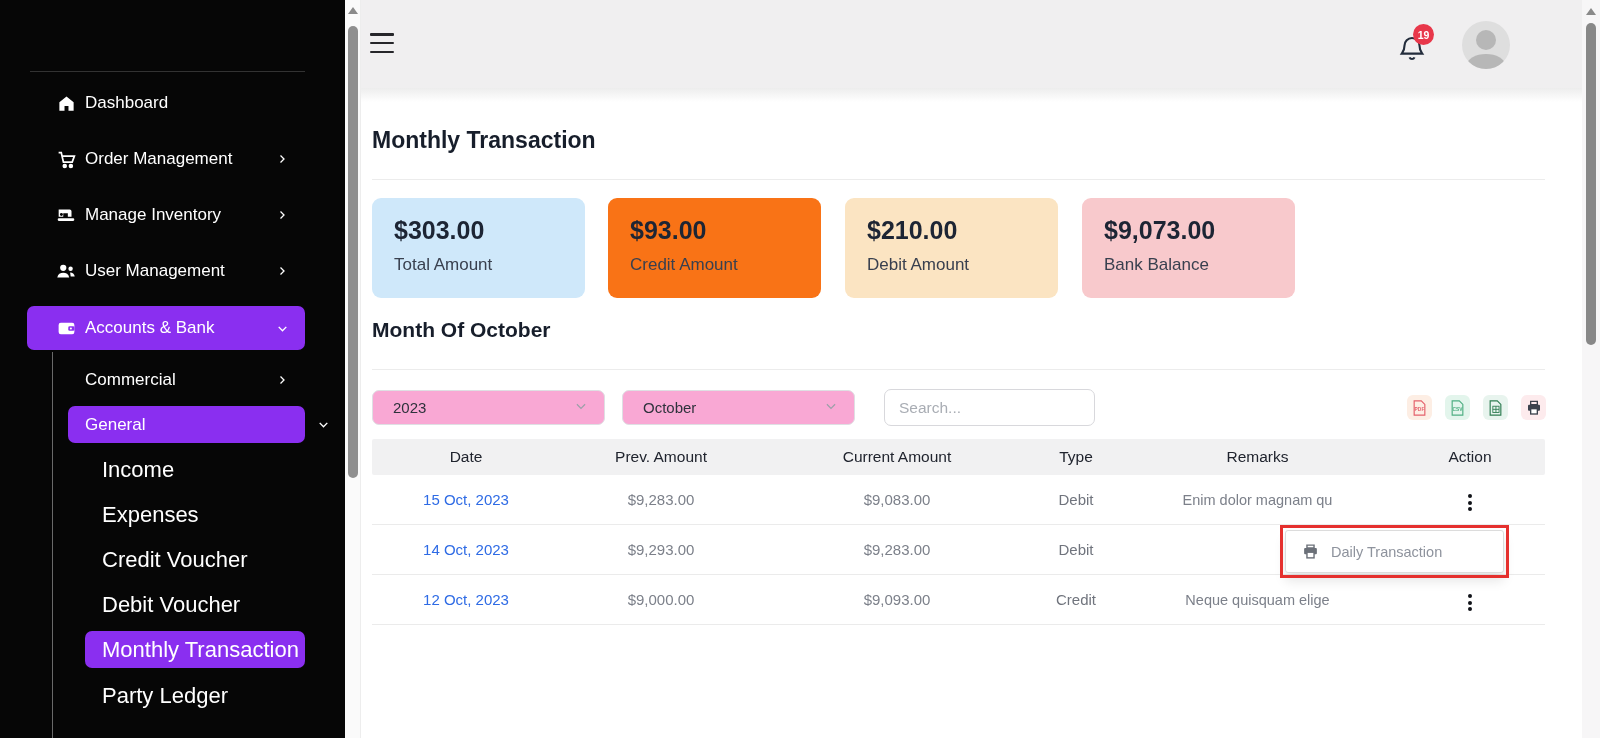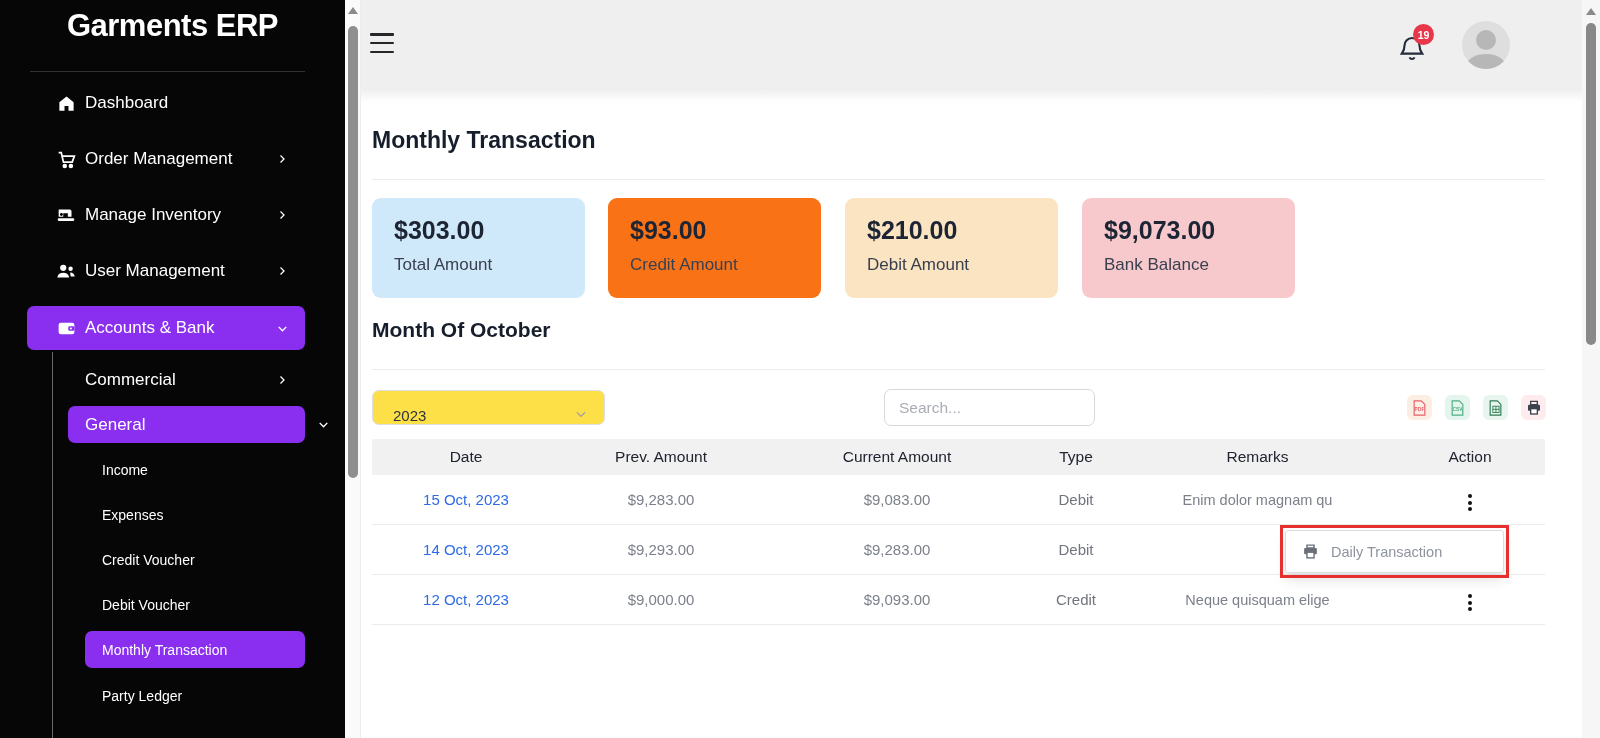--- a/index.html
+++ b/index.html
@@ -16,21 +16,21 @@
   .sb-item .lbl { position:absolute; left:85px; font-size:17px; color:#fff; }
   .sb-item .chev { position:absolute; left:276px; width:14px; height:14px; display:flex; align-items:center; }
   .sb-active-1 { left:27px; width:278px; background:#8a2ff0; border-radius:7px; }
   .sb-active-1 .icon { left:28px; } .sb-active-1 .lbl { left:58px; } .sb-active-1 .chev { left:249px; }
   .sb-sub { position:absolute; left:0; width:345px; height:40px; display:flex; align-items:center; cursor:pointer; }
   .sb-sub .lbl { position:absolute; left:85px; font-size:17px; color:#fff; }
   .sb-sub .chev { position:absolute; left:276px; width:14px; height:14px; display:flex; align-items:center; }
   .sb-active-2 { left:68px; width:237px; background:#8a2ff0; border-radius:7px; }
   .sb-active-2 .lbl { left:17px; position:relative; } .sb-active-2 .chev { left:249px; }
   .sb-l3 { position:absolute; left:0; width:345px; height:40px; display:flex; align-items:center; cursor:pointer; }
-  .sb-l3 .lbl { position:absolute; left:102px; font-size:14px; color:#fff; }
+  .sb-l3 .lbl { position:absolute; left:102px; font-size:22px; color:#fff; }
   .sb-active-3 { left:85px; width:220px; background:#8a2ff0; border-radius:7px; }
   .sb-active-3 .lbl { position:relative; left:17px; }
   .tree-line { position:absolute; left:52px; top:352px; width:1px; height:386px; background:rgba(255,255,255,.4); }
 
   
   .sb-scroll { position:absolute; left:345px; top:0; width:16px; height:738px; background:#fafafa; border-right:1px solid #ededed; }
   .sb-scroll .arrow-up { position:absolute; top:7px; left:3px; width:0; height:0; border-left:5px solid transparent; border-right:5px solid transparent; border-bottom:7px solid #8a8a8a; }
   .sb-scroll .thumb { position:absolute; left:3px; top:26px; width:10px; height:452px; background:#8f8f8f; border-radius:5px; }
   .r-scroll { position:absolute; left:1582px; top:0; width:18px; height:738px; background:#f7f6f7; }
   .r-scroll .arrow-up { position:absolute; top:8px; left:4px; width:0; height:0; border-left:5px solid transparent; border-right:5px solid transparent; border-bottom:7px solid #8a8a8a; }
@@ -53,21 +53,21 @@
   .divider { position:absolute; left:11px; width:1173px; height:1px; background:#ececec; }
   .d1 { top:179px; } .d2 { top:369px; }
 
   .stat-card { position:absolute; top:198px; width:213px; height:100px; border-radius:9px; padding:18px 0 0 22px; }
   .stat-card .val { font-size:25px; font-weight:700; color:#1d2534; }
   .stat-card .lab { margin-top:10px; font-size:17px; color:#39404f; }
   .sc0 { left:11px; } .sc1 { left:247px; } .sc2 { left:484px; } .sc3 { left:721px; }
 
   .sub-title { position:absolute; left:11px; top:318px; font-size:21px; font-weight:700; color:#171e2b; }
 
-  .select { position:absolute; top:390px; width:233px; height:35px; background:#fde047; border:1px solid #dfdfe3; border-radius:7px; display:flex; align-items:flex-end; padding-left:20px; font-size:15px; color:#2e323c; cursor:pointer; }
+  .select { position:absolute; top:390px; width:233px; height:35px; background:#f9a8d4; border:1px solid #dfdfe3; border-radius:7px; display:flex; align-items:center; padding-left:20px; font-size:15px; color:#2e323c; cursor:pointer; }
   .sel-year { left:11px; } .sel-month { left:261px; }
   .select .chev { position:absolute; right:16px; color:#9aa0a8; }
   .search { position:absolute; left:523px; top:389px; width:211px; height:37px; border:1px solid #d8d8dc; border-radius:7px; padding-left:14px; font-size:15.5px; color:#30343d; font-family:"Liberation Sans",sans-serif; outline:none; background:#fff; }
   .search::placeholder { color:#a9adb4; }
 
   .exp-btn { position:absolute; top:395px; width:25px; height:25px; border-radius:6px; border:none; display:flex; align-items:center; justify-content:center; cursor:pointer; }
   .exp-pdf { left:1046px; background:#fdeee4; } .exp-csv { left:1084px; background:#e3f5ec; }
   .exp-xls { left:1122px; background:#e8f4ee; } .exp-print { left:1160px; background:#fdebed; }
 
   
@@ -89,21 +89,20 @@
   .popup .p-icon { margin-left:16px; display:flex; align-items:center; }
   .popup .p-lbl { margin-left:12px; font-size:14.5px; color:#8e939d; }
   .red-box { position:absolute; left:919px; top:525px; width:229px; height:53px; border:3px solid #e5302e; z-index:6; pointer-events:none; }
 </style>
 </head>
 <body>
 
 <div class="page">
 
   <div class="sidebar">
-    <div class="logo">Garments ERP</div>
     <div class="sb-divider"></div>
 
     <div class="sb-item" style="top:137px">
       <span class="icon">
         <svg width="21" height="21" viewBox="0 0 24 24" fill="none" stroke="#fff" stroke-width="2">
             <path d="M3 4h3l2.5 11h10L21 8H7"></path>
             <circle cx="10" cy="19.5" r="1.6" fill="#fff"></circle>
             <circle cx="17" cy="19.5" r="1.6" fill="#fff"></circle>
           </svg>
       </span>
@@ -257,20 +256,28 @@
     <div class="stat-card sc3" style="background: rgb(248, 201, 204);">
       <div class="val">$9,073.00</div>
       <div class="lab">Bank Balance</div>
     </div>
 
     <div class="sub-title">Month Of October</div>
     <div class="divider d2"></div>
 
     <div class="select sel-year">
       <span>2023</span>
+      <span class="chev">
+        <svg width="14" height="14" viewBox="0 0 24 24" fill="none" stroke="#9aa0a8" stroke-width="2">
+            <polyline points="5 9 12 16 19 9"></polyline>
+          </svg>
+      </span>
+    </div>
+    <div class="select sel-month">
+      <span>October</span>
       <span class="chev">
         <svg width="14" height="14" viewBox="0 0 24 24" fill="none" stroke="#9aa0a8" stroke-width="2">
             <polyline points="5 9 12 16 19 9"></polyline>
           </svg>
       </span>
     </div>
     <input class="search" type="text" placeholder="Search..." style="">
 
     <button class="exp-btn exp-pdf">
       <svg width="15" height="16" viewBox="0 0 16 18">

